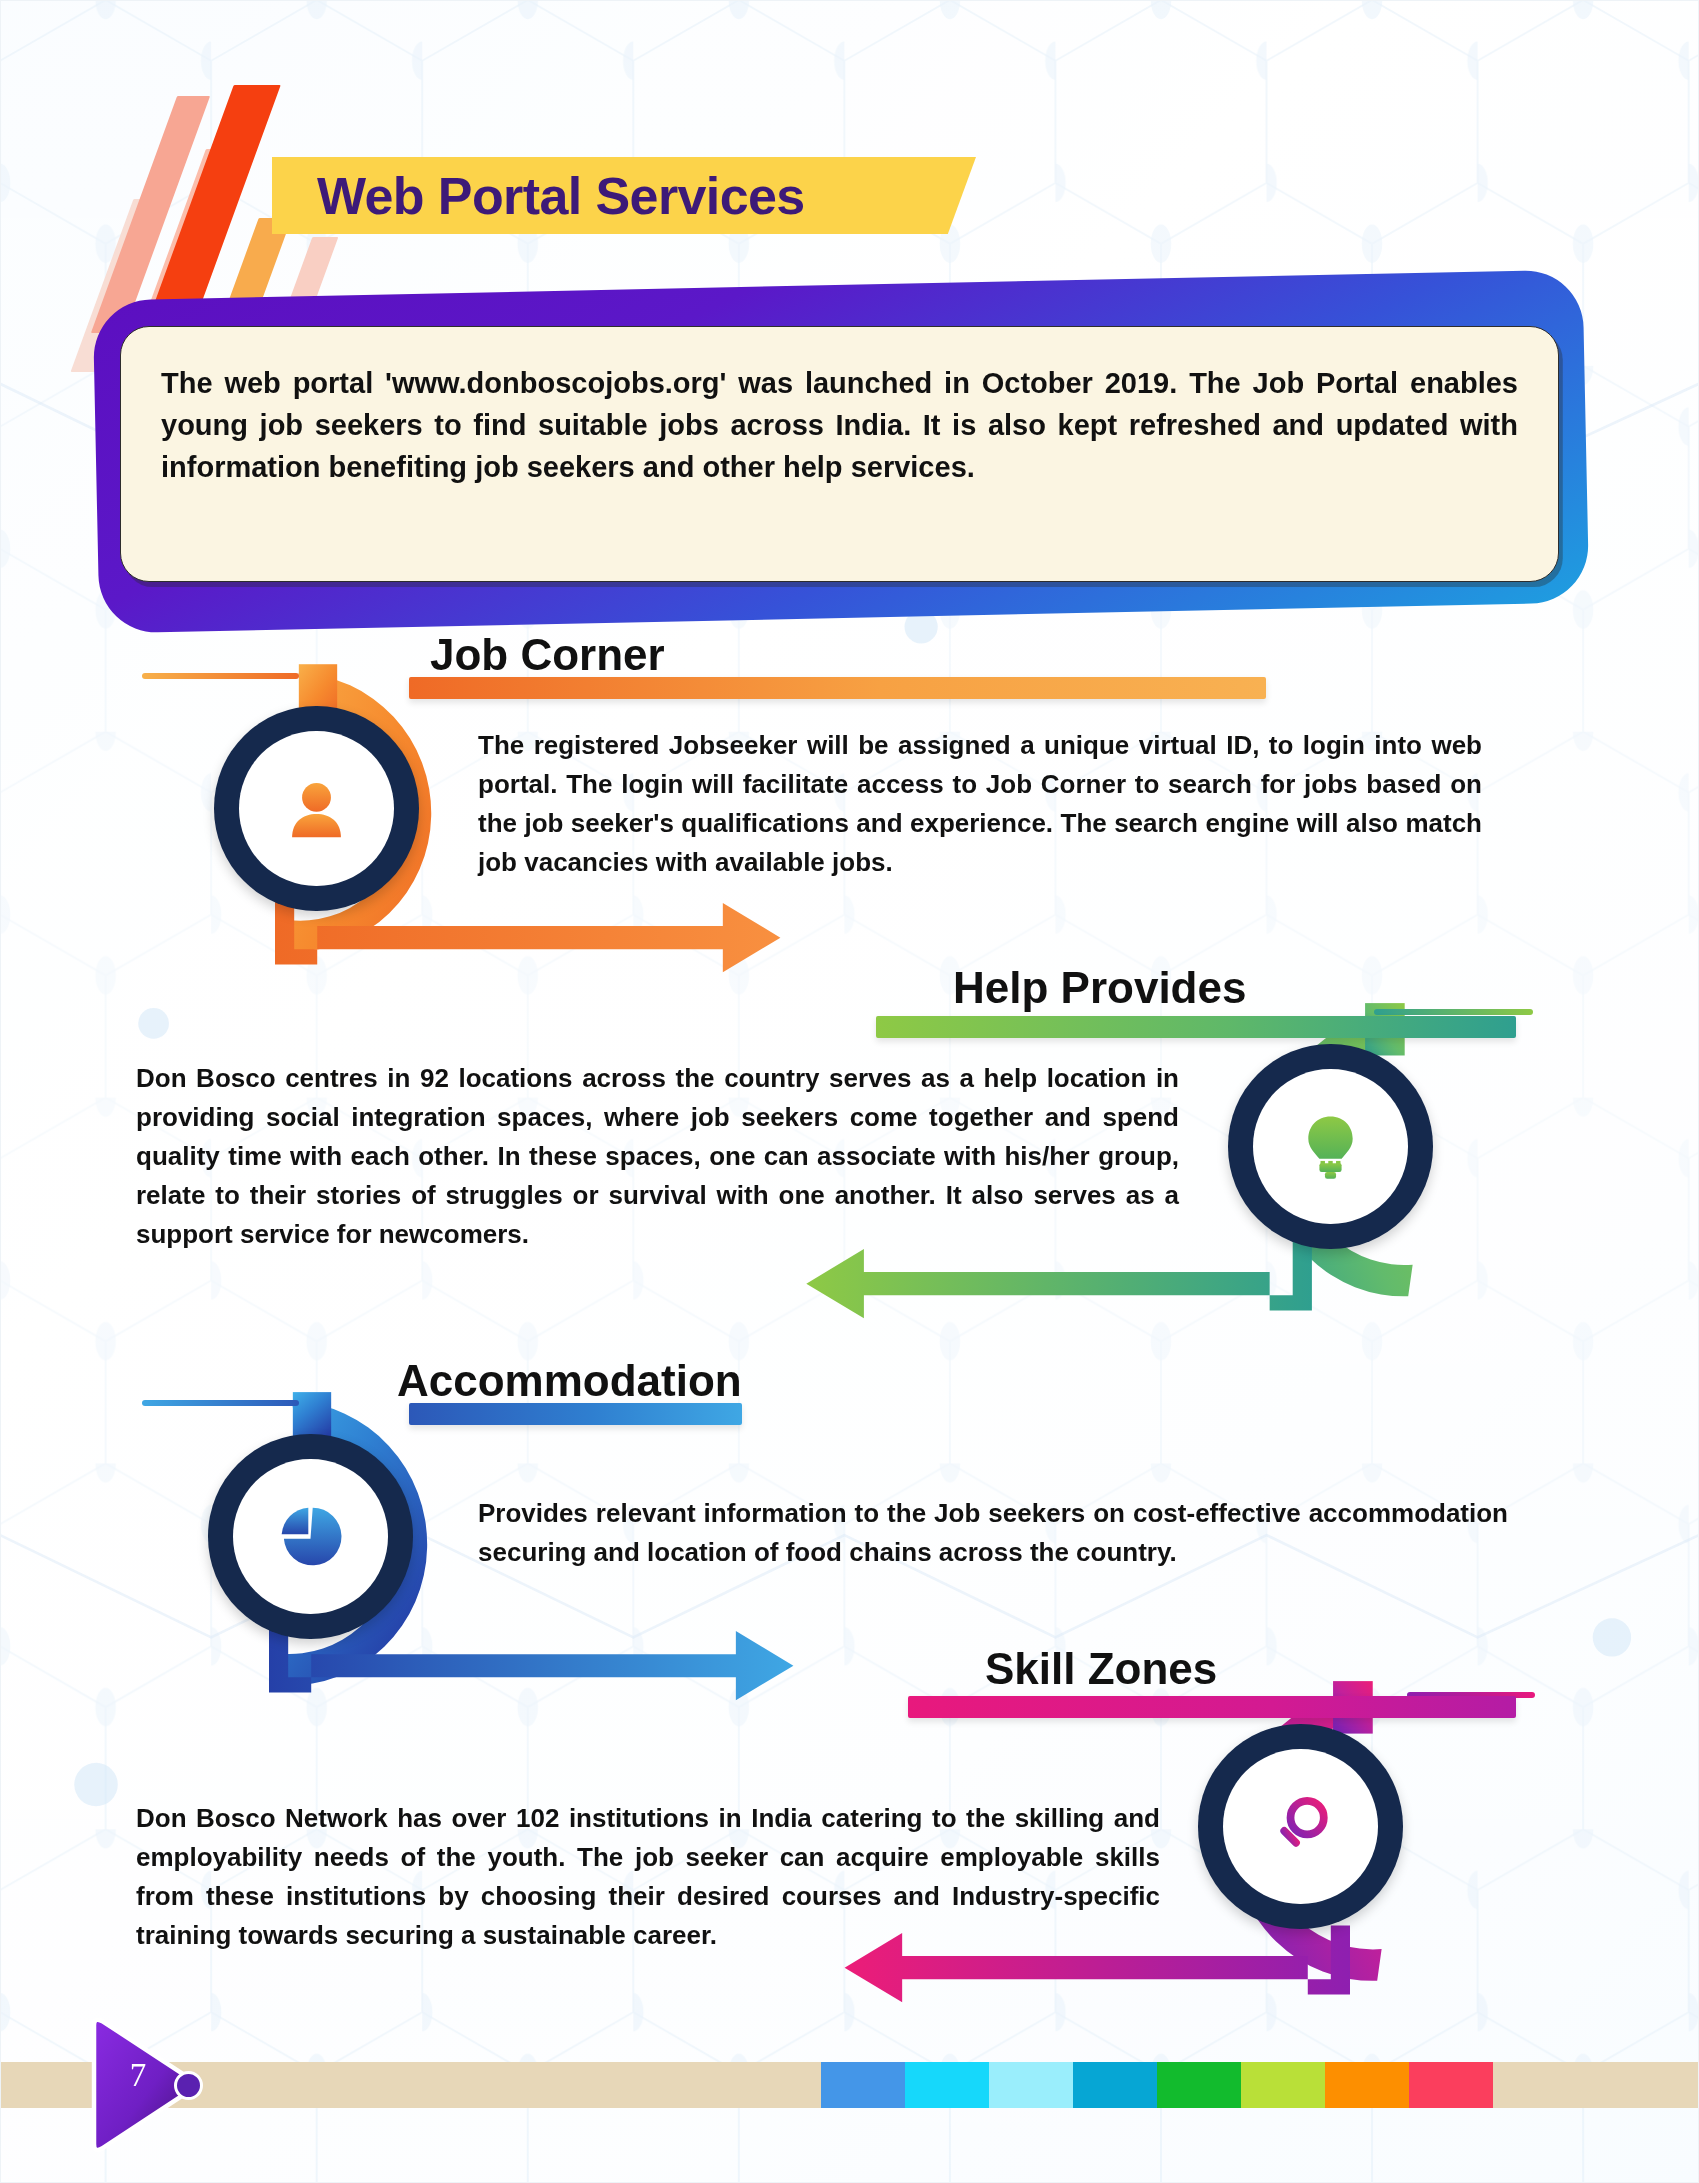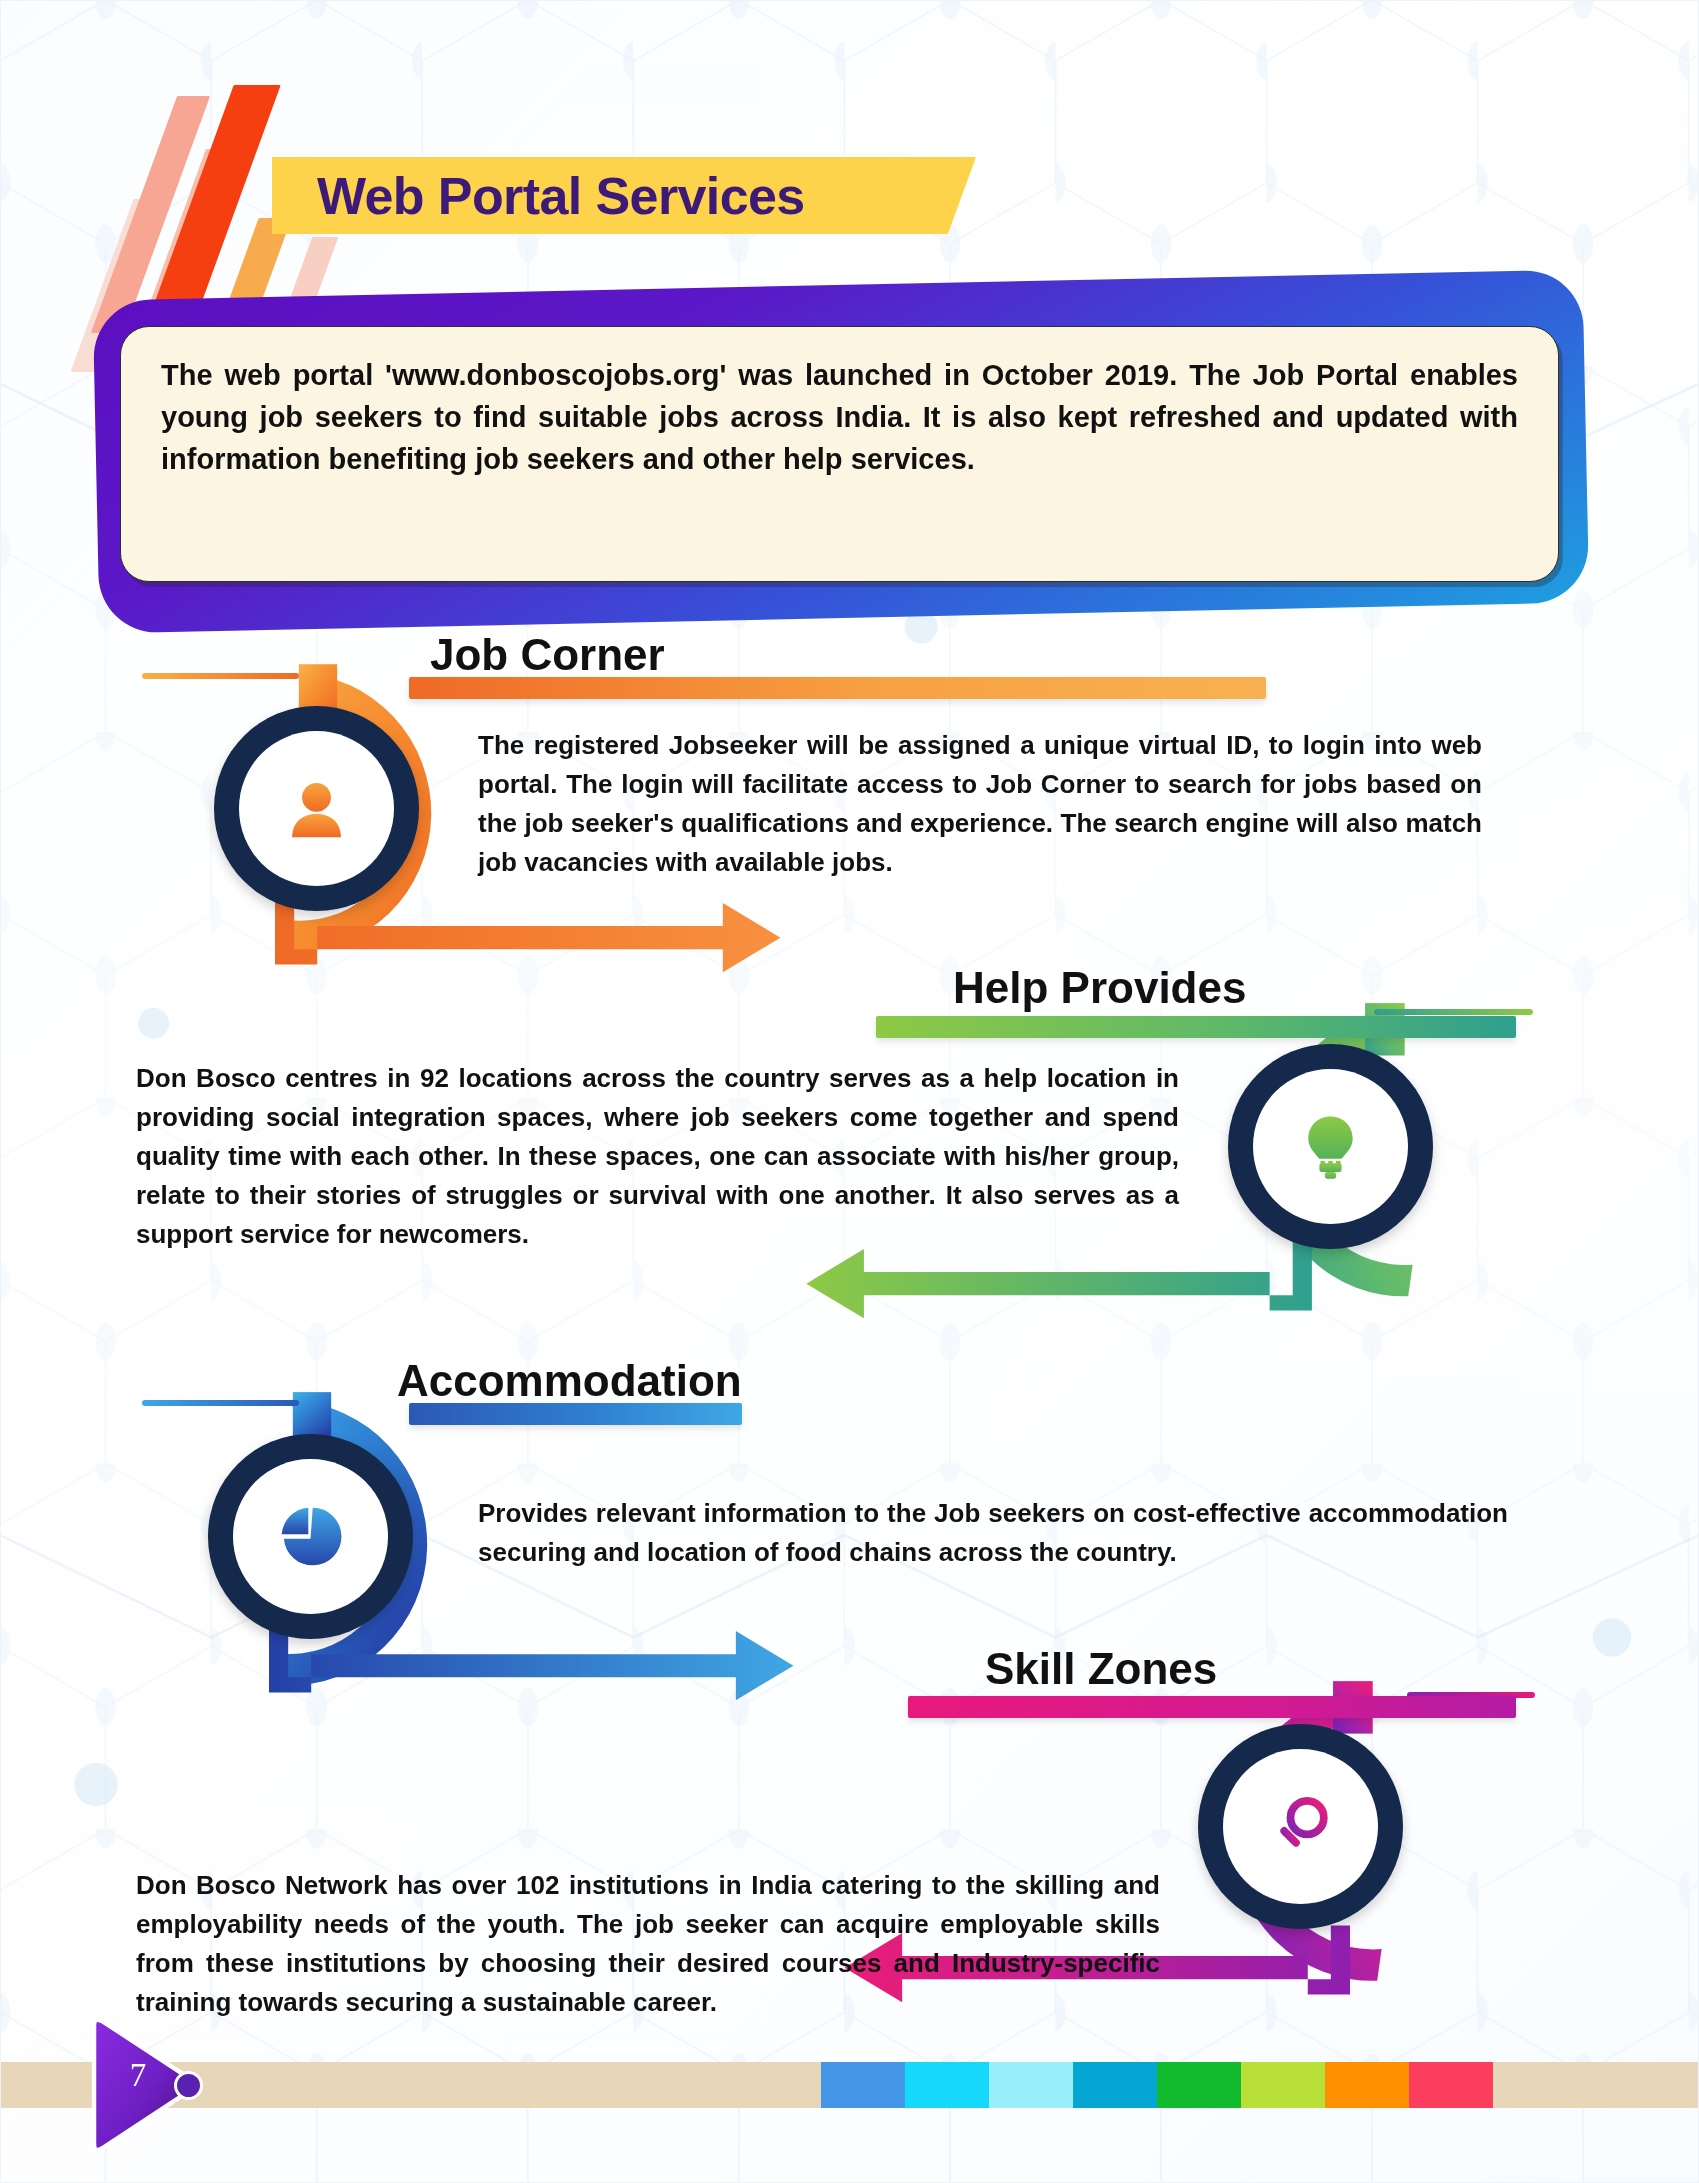--- a/index.html
+++ b/index.html
@@ -39,21 +39,21 @@
     border-radius:58px;transform:rotate(-1.2deg);
   }
   .intro-card{
     position:absolute;left:120px;top:326px;width:1439px;height:256px;z-index:5;
     background:#fbf5e2;border:1.9px solid #2d2d2d;border-radius:29px;
     box-shadow:3.8px 5.1px 0 rgba(40,40,40,.35);
     padding:27px 40px;box-sizing:border-box;
   }
   .intro-text{
     font-size:29px;font-weight:bold;line-height:1.45;color:#111;
-    text-align:justify;text-align-last:left;
+    text-align:justify;text-align-last:left;margin-top:8px;
   }
 
   
   .sec{position:absolute;z-index:6;}
   .sec-title{
     position:absolute;font-size:44px;font-weight:bold;color:#111;white-space:nowrap;z-index:12;
   }
   .sec-body{
     position:absolute;font-size:26px;font-weight:bold;line-height:1.5;color:#111;
     text-align:justify;text-align-last:left;z-index:11;
@@ -357,21 +357,21 @@
   <svg class="arrow" style="left:787px;top:1919px;width:563px;height:96px;" viewBox="0 0 880 150">
     <defs>
         <linearGradient id="arrPink" x1="1" y1="0" x2="0" y2="0">
       <stop offset="0%" stop-color="#8e1fb0"></stop>
           <stop offset="100%" stop-color="#ec1d78"></stop>
     </linearGradient>
       </defs>
     <path d="M880 10 L880 118 L814 118 L814 58 L180 58 L180 22 L90 76 L180 130 L180 94 L850 94 L850 10 Z" fill="url(#arrPink)"></path>
   </svg>
 
-  <div class="sec-body" style="left:136px;top:1866px;width:1024px;">Don Bosco Network has over 102 institutions in India catering to the skilling and employability needs of the youth. The job seeker can acquire employable skills from these institutions by choosing their desired courses and Industry-specific training towards securing a sustainable career.</div>
+  <div class="sec-body" style="left:136px;top:1799px;width:1024px;">Don Bosco Network has over 102 institutions in India catering to the skilling and employability needs of the youth. The job seeker can acquire employable skills from these institutions by choosing their desired courses and Industry-specific training towards securing a sustainable career.</div>
 </div>
 
 <div class="footer-band" style="background: rgb(231, 215, 184);"></div>
 <div class="footer-colors" id="footer-colors" style="left:821px;">
     <span style="background: rgb(68, 150, 232); width: 84px;"></span>
     <span style="background: rgb(22, 216, 251); width: 84px;"></span>
     <span style="background: rgb(154, 238, 252); width: 84px;"></span>
     <span style="background: rgb(6, 166, 212); width: 84px;"></span>
     <span style="background: rgb(18, 187, 45); width: 84px;"></span>
     <span style="background: rgb(185, 224, 56); width: 84px;"></span>

